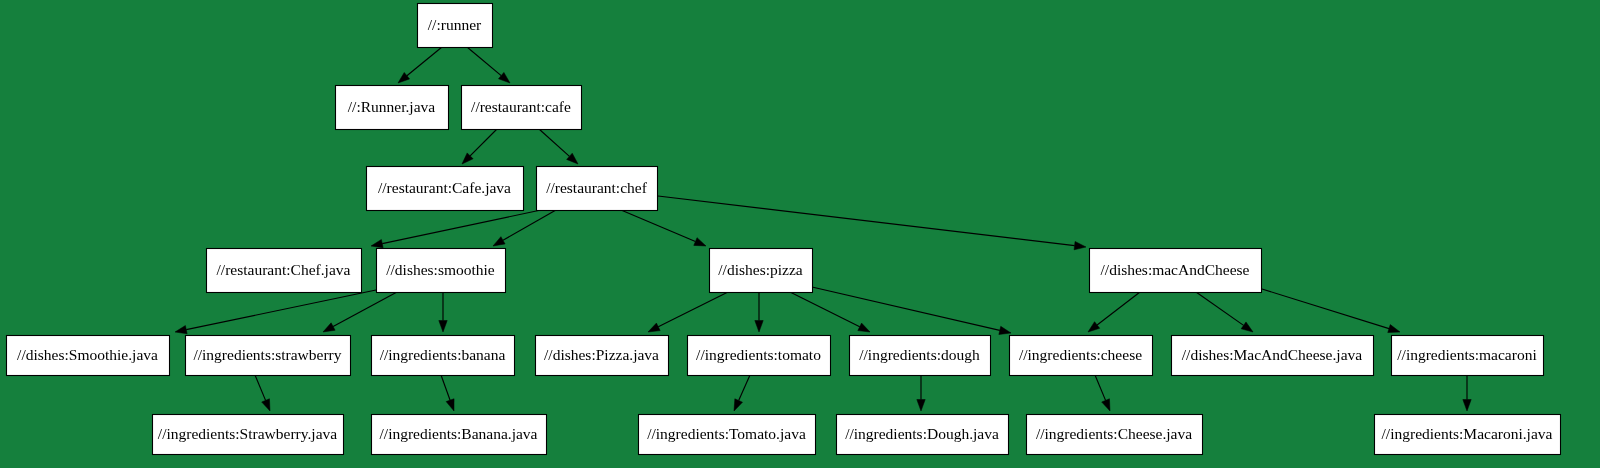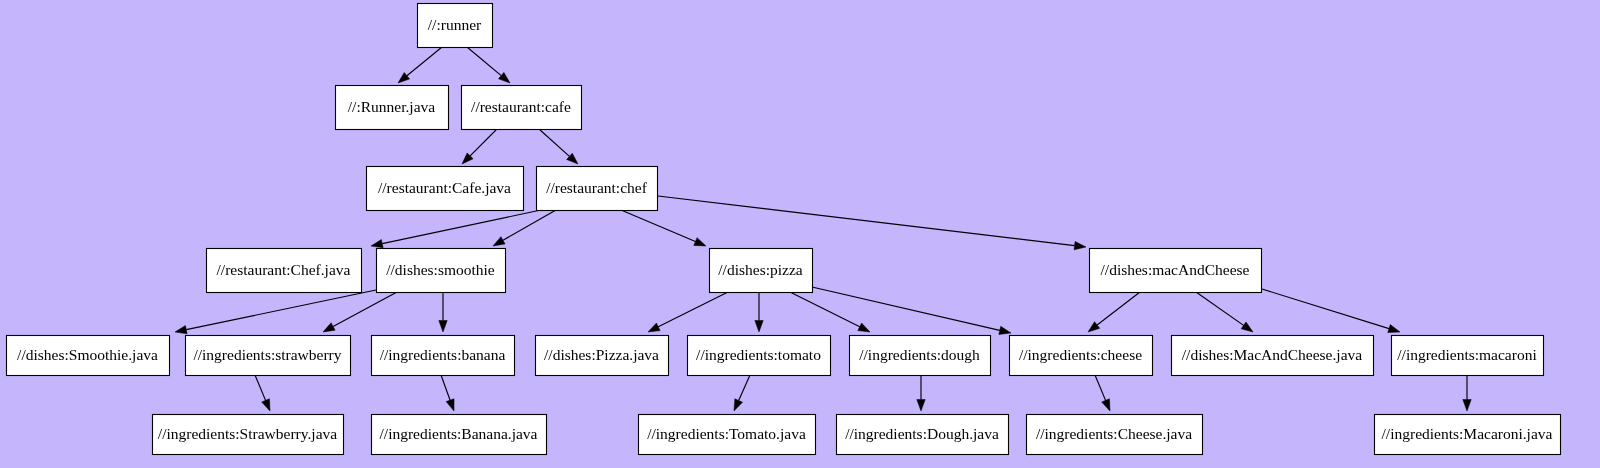--- a/index.html
+++ b/index.html
@@ -4,21 +4,21 @@
 <style>
   html, body {
     margin: 0;
     padding: 0;
     background: #ffffff;
   }
   #graph-root {
     position: relative;
     width: 1600px;
     height: 468px;
-    background: #c4b5fd;
+    background: #15803d;
     font-family: "Liberation Serif", "DejaVu Serif", serif;
     overflow: hidden;
   }
   #graph-svg {
     position: absolute;
     left: 0;
     top: 0;
     width: 1600px;
     height: 468px;
     display: block;

